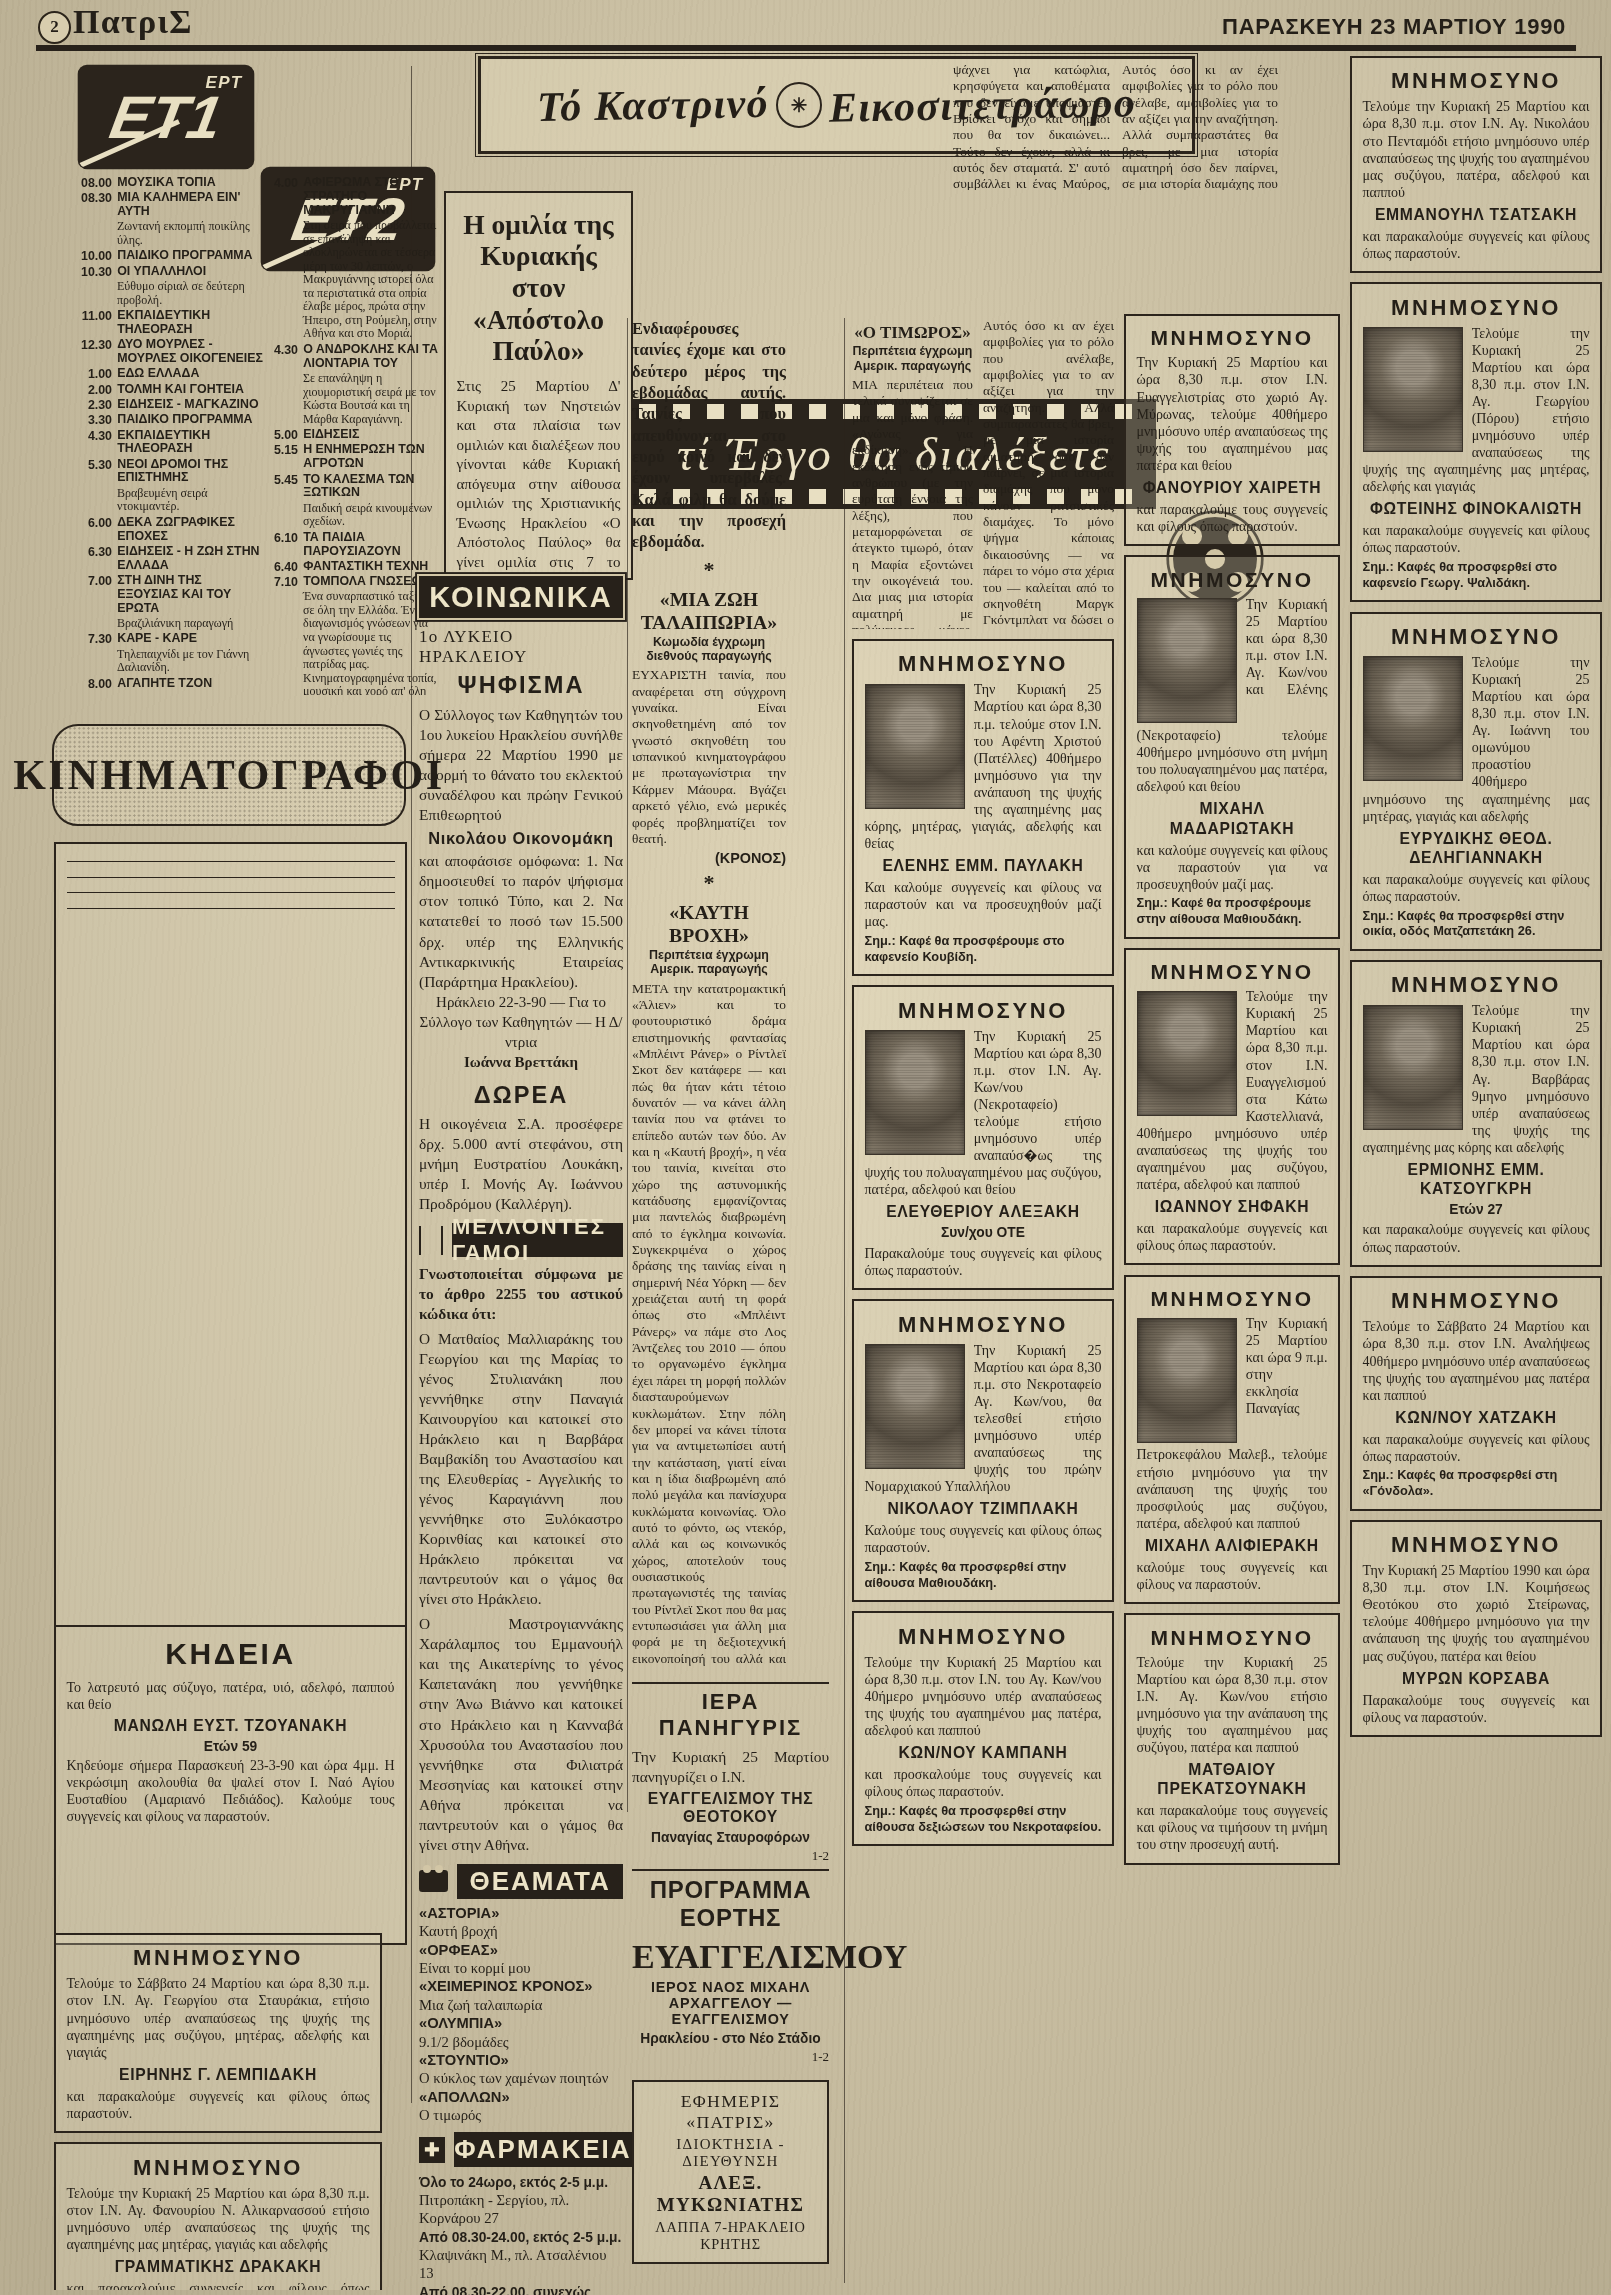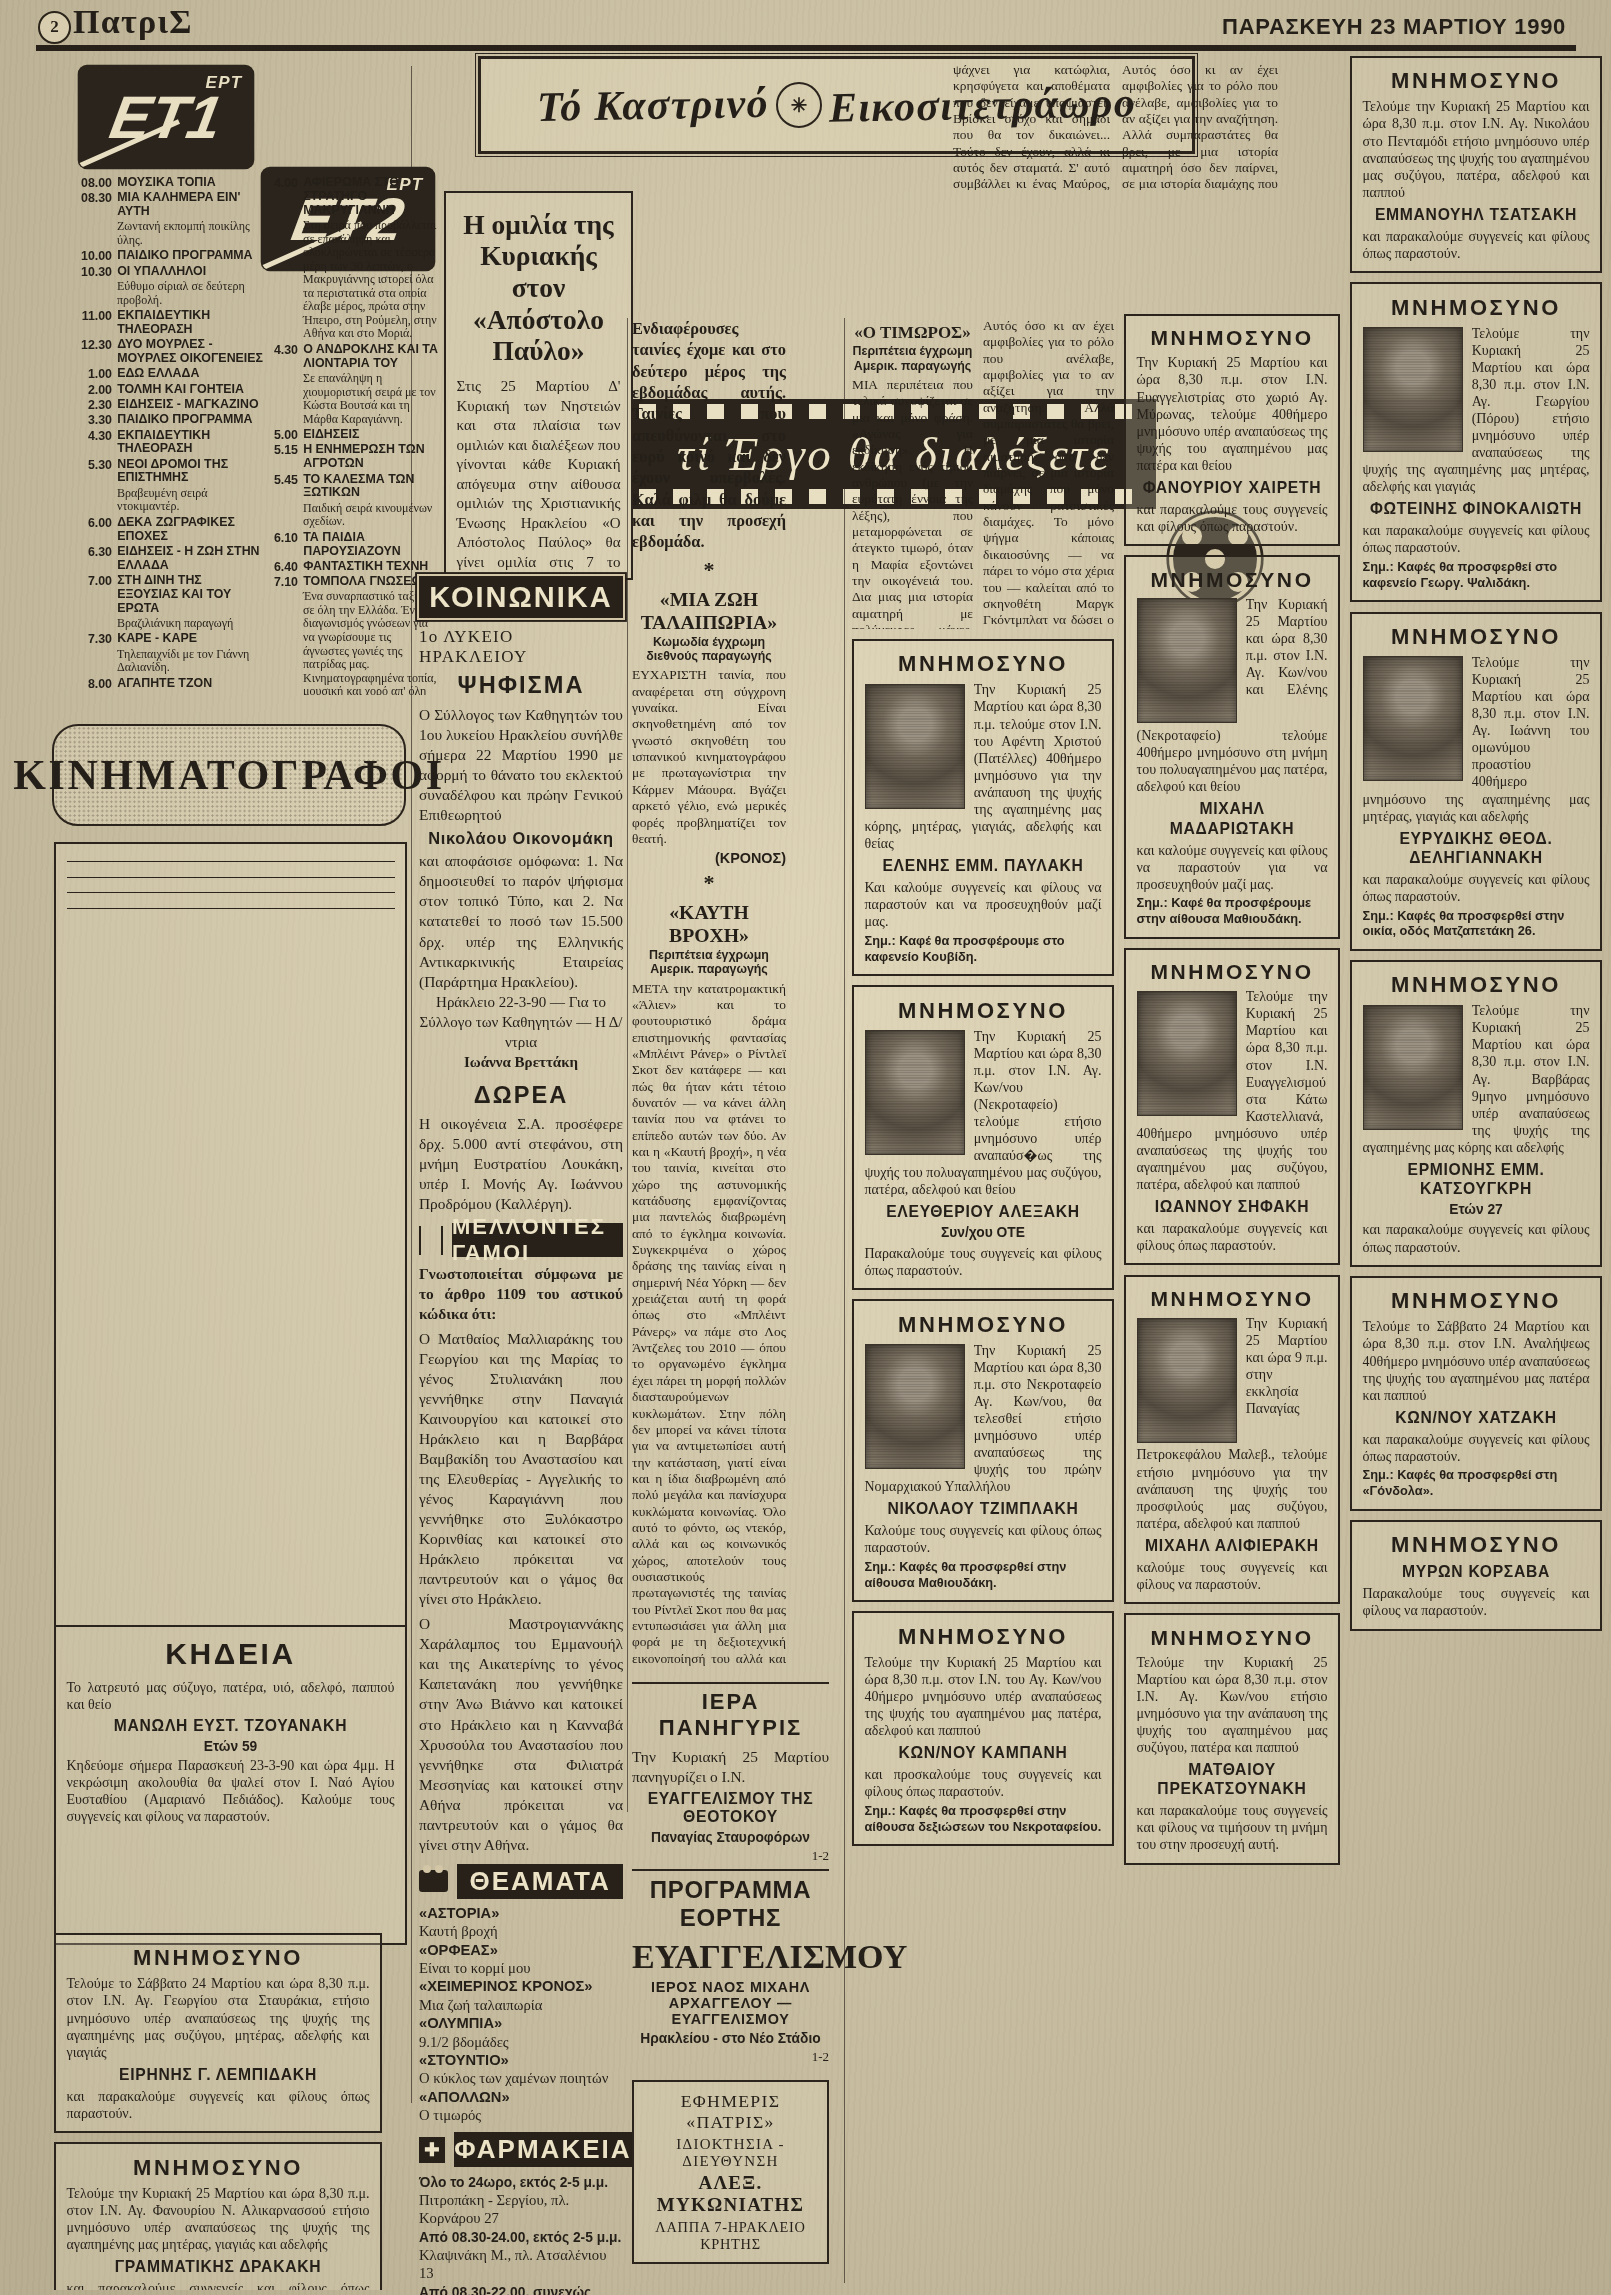--- a/index.html
+++ b/index.html
@@ -352,21 +352,21 @@
     <div class="mn-name" style="font-size:16.4px;">Νικολάου Οικονομάκη</div>
     <div class="k-body">και αποφάσισε ομόφωνα:  1. Να δημοσιευθεί το παρόν ψήφισμα στον τοπικό Τύπο, και  2. Να κατατεθεί το ποσό των 15.500 δρχ. υπέρ της Ελληνικής Αντικαρκινικής Εταιρείας (Παράρτημα Ηρακλείου).</div>
     <div class="k-sign">Ηράκλειο 22-3-90  —  Για το Σύλλογο των Καθηγητών  —  Η Δ/ντρια</div>
     <div class="k-sign" style="font-weight:bold;">Ιωάννα Βρεττάκη</div>
     <div class="k-h" style="margin-top:9.2px;">ΔΩΡΕΑ</div>
     <div class="k-body">Η οικογένεια Σ.Α. προσέφερε δρχ. 5.000 αντί στεφάνου, στη μνήμη Ευστρατίου Λουκάκη, υπέρ Ι. Μονής Αγ. Ιωάννου Προδρόμου (Καλλέργη).</div>
     <div class="bannerrow" style="margin-top:9.2px;">
       <div class="sicon" style="width:19.7px;height:29px;border-left:2.6px solid #27211a;border-right:2.6px solid #27211a;"></div>
       <div class="blackbar" style="flex:1;height:34px;font-size:22px;">ΜΕΛΛΟΝΤΕΣ ΓΑΜΟΙ</div>
     </div>
-    <div class="k-body" style="font-weight:bold;margin-top:6.6px;">Γνωστοποιείται σύμφωνα με το άρθρο 1109 του αστικού κώδικα ότι:</div>
+    <div class="k-body" style="font-weight:bold;margin-top:6.6px;">Γνωστοποιείται σύμφωνα με το άρθρο 2255 του αστικού κώδικα ότι:</div>
     <div class="k-body" style="margin-top:5.2px;">Ο Ματθαίος Μαλλιαράκης του Γεωργίου και της Μαρίας το γένος Στυλιανάκη που γεννήθηκε στην Παναγιά Καινουργίου και κατοικεί στο Ηράκλειο και η Βαρβάρα Βαμβακίδη του Αναστασίου και της Ελευθερίας - Αγγελικής το γένος Καραγιάννη που γεννήθηκε στο Ξυλόκαστρο Κορινθίας και κατοικεί στο Ηράκλειο πρόκειται να παντρευτούν και ο γάμος θα γίνει στο Ηράκλειο.</div>
     <div class="k-body" style="margin-top:5.2px;">Ο Μαστρογιαννάκης Χαράλαμπος του Εμμανουήλ και της Αικατερίνης το γένος Καπετανάκη που γεννήθηκε στην Άνω Βιάννο και κατοικεί στο Ηράκλειο και η Κανναβά Χρυσούλα του Αναστασίου που γεννήθηκε στα Φιλιατρά Μεσσηνίας και κατοικεί στην Αθήνα πρόκειται να παντρευτούν και ο γάμος θα γίνει στην Αθήνα.</div>
 
     <div class="bannerrow" style="margin-top:9.2px;">
       <div class="sicon" style="width:29px;height:22px;background:#27211a;border-radius:3.3px;position:relative;">
         <i style="position:absolute;width:7.9px;height:7.9px;border-radius:50%;background:#d2c6a6;left:3.9px;top:-5.2px;"></i>
         <i style="position:absolute;width:7.9px;height:7.9px;border-radius:50%;background:#d2c6a6;left:15.7px;top:-5.2px;"></i>
       </div>
       <div class="blackbar" style="flex:1;height:35px;font-size:26px;">ΘΕΑΜΑΤΑ</div>
     </div>
@@ -743,20 +743,21 @@
         <div class="mn-line"></div>
           <div class="mn-line"></div>
           <div class="mn-line"></div>
         </div>
         <div class="mn-note">Σημ.: Καφές θα προσφερθεί στη «Γόνδολα».</div>
       </div>
       <div class="nbox">
         <div class="mn-head" style="font-size:22px;margin-bottom:3.9px;">ΜΝΗΜΟΣΥΝΟ</div>
         <div class="mn-body clearfix">
           
+          <span>Την Κυριακή 25 Μαρτίου 1990 και ώρα 8,30 π.μ. στον Ι.Ν. Κοιμήσεως Θεοτόκου στο χωριό Στείρωνας, τελούμε 40θήμερο μνημόσυνο για την ανάπαυση της ψυχής του αγαπημένου μας συζύγου, πατέρα και θείου</span>
           <div class="mn-name">ΜΥΡΩΝ ΚΟΡΣΑΒΑ</div>
           
           <span>Παρακαλούμε τους συγγενείς και φίλους να παραστούν.</span>
         </div>
         <div>
 
         <div class="mn-line"></div>
           <div class="mn-line"></div>
           <div class="mn-line"></div>
           <div class="mn-line"></div>

